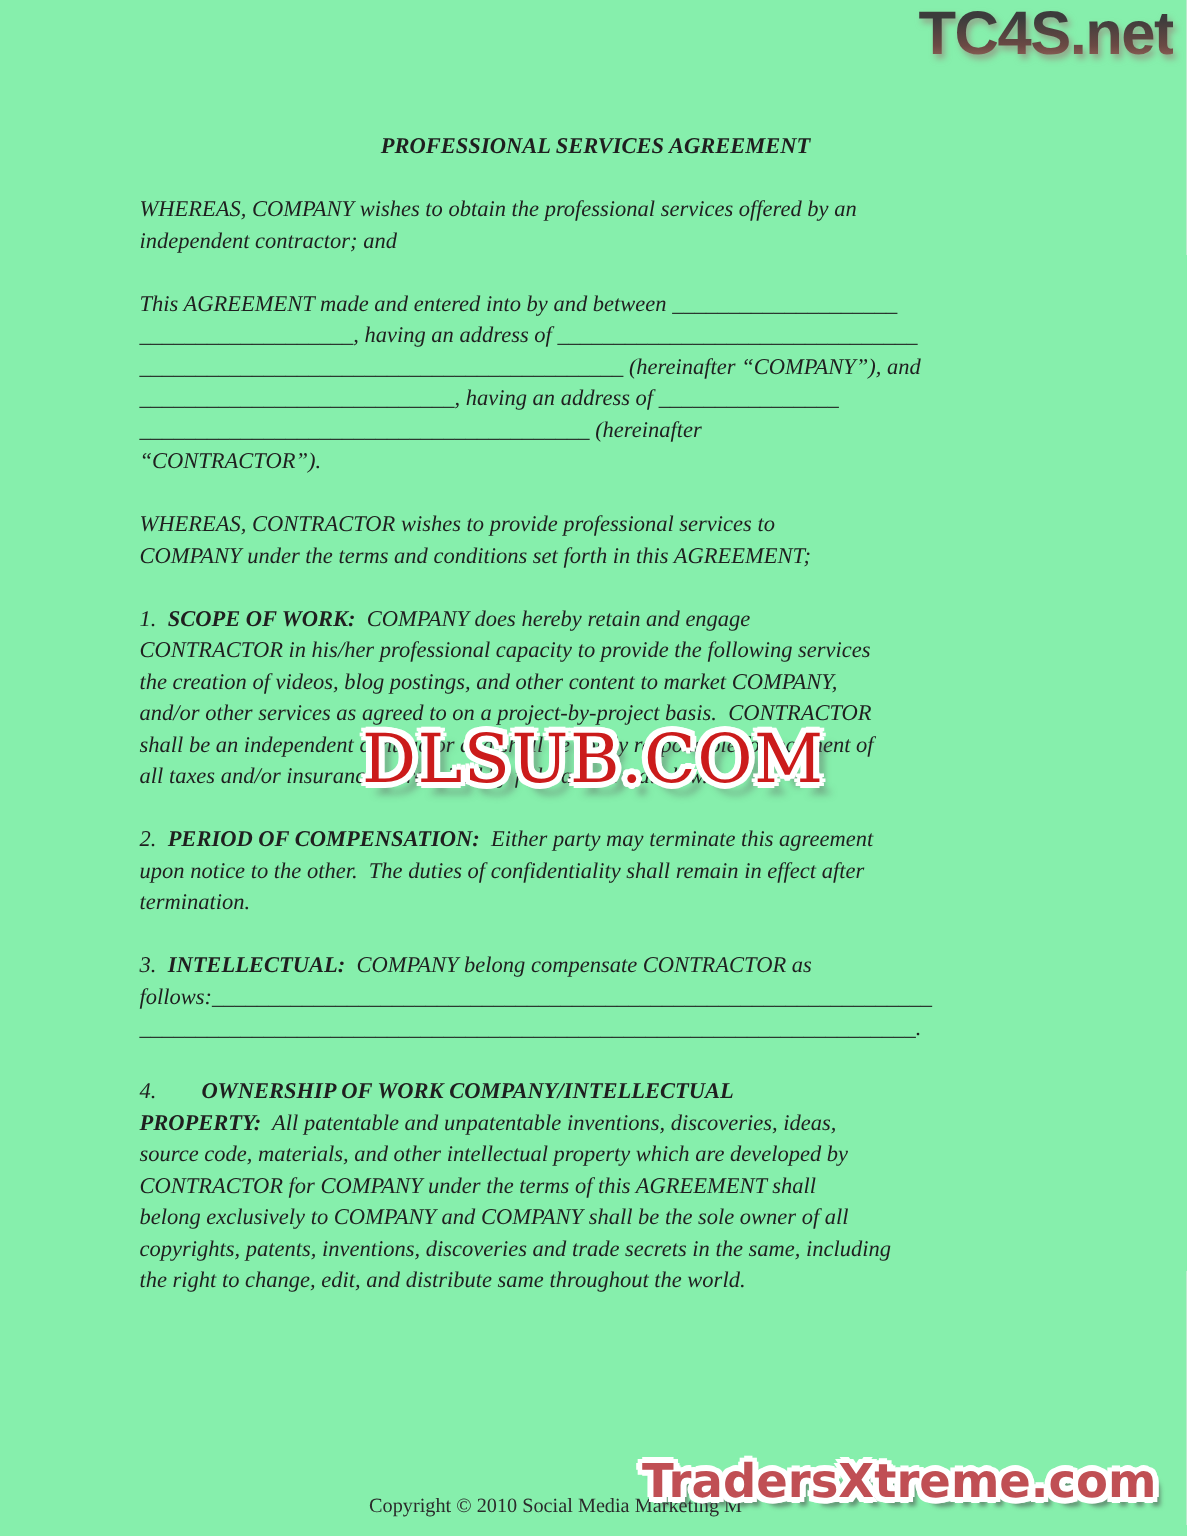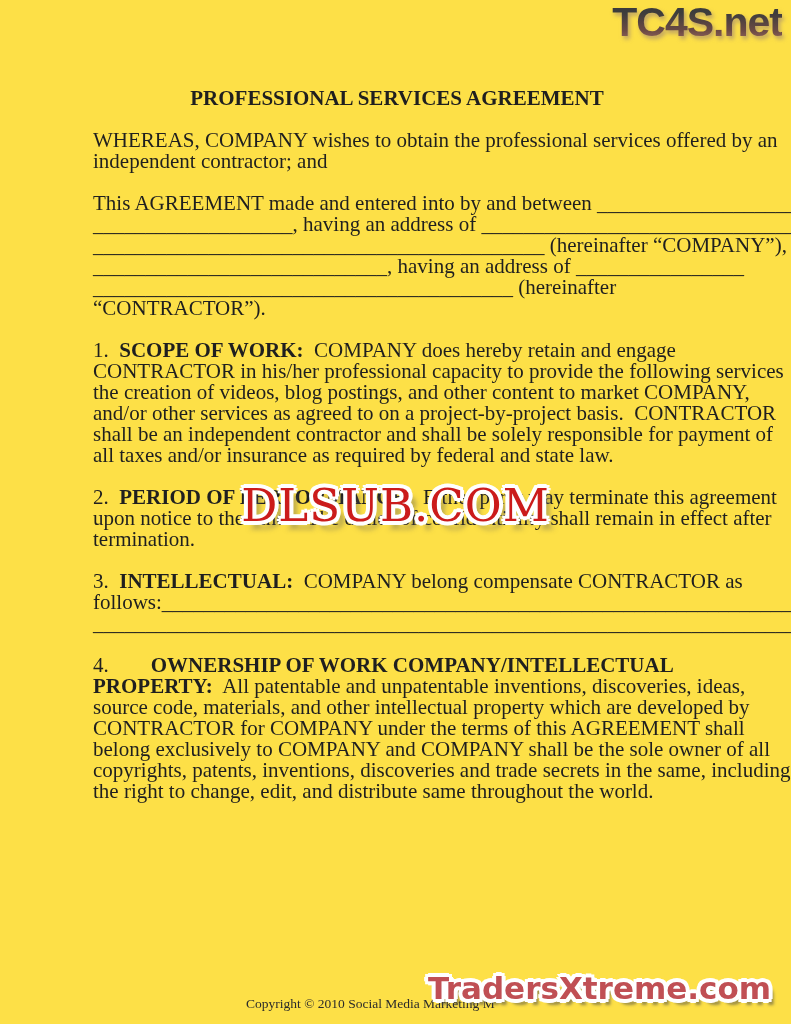--- a/index.html
+++ b/index.html
@@ -1,37 +1,37 @@
 <!DOCTYPE html>
 <html><head>
 <meta charset="utf-8">
 <style>
   html,body { margin:0; padding:0; background:#e8e8e8; }
   .page {
     position:relative;
     width:791px; height:1024px;
     margin:0 auto;
-    background:#fde047;
+    background:#86efac;
     font-family:"Liberation Serif", serif;
     color:#1f1f1f;
     overflow:hidden;
   }
   .logo {
     position:absolute; top:2px; right:9px;
     font-family:"Liberation Sans", sans-serif;
     font-weight:800; font-size:41px; line-height:1;
     letter-spacing:-1px;
     background:linear-gradient(#3c3c3c 25%, #6b4a44 70%, #96675c 95%);
     -webkit-background-clip:text; background-clip:text;
     color:transparent;
     filter:drop-shadow(2px 3px 2px rgba(150,125,118,0.65));
   }
   .content {
     position:absolute; left:93px; top:88px; width:608px;
-    font-size:21px; line-height:21px;
+    font-size:15px; line-height:21px;font-style:italic;
   }
   .doc-title {
     font-weight:bold; text-align:center;
     margin:0 0 21px 0; white-space:pre;
   }
   .para { margin:0 0 21px 0; white-space:pre; }
   .para b { font-weight:bold; }
   .wm-center {
     position:absolute; top:483px; left:50%; transform:translateX(-50%);
     z-index:5;
@@ -76,30 +76,32 @@
     <p class="para">WHEREAS, COMPANY wishes to obtain the professional services offered by an
 independent contractor; and</p>
 
     <p class="para">This AGREEMENT made and entered into by and between ____________________
 ___________________, having an address of ________________________________
 ___________________________________________ (hereinafter “COMPANY”), and
 ____________________________, having an address of ________________
 ________________________________________ (hereinafter
 “CONTRACTOR”).</p>
 
+    <p class="para">WHEREAS, CONTRACTOR wishes to provide professional services to
+COMPANY under the terms and conditions set forth in this AGREEMENT;</p>
 
 
     <p class="para"><span>1.  </span><b>SCOPE OF WORK:</b><span>  COMPANY does hereby retain and engage
 CONTRACTOR in his/her professional capacity to provide the following services
 the creation of videos, blog postings, and other content to market COMPANY,
 and/or other services as agreed to on a project-by-project basis.  CONTRACTOR
 shall be an independent contractor and shall be solely responsible for payment of
 all taxes and/or insurance as required by federal and state law.</span></p>
 
-    <p class="para"><span>2.  </span><b>PERIOD OF PERFORMANCE:</b><span>  Either party may terminate this agreement
+    <p class="para"><span>2.  </span><b>PERIOD OF COMPENSATION:</b><span>  Either party may terminate this agreement
 upon notice to the other.  The duties of confidentiality shall remain in effect after
 termination.</span></p>
 
     <p class="para"><span>3.  </span><b>INTELLECTUAL:</b><span>  COMPANY belong compensate CONTRACTOR as
 follows:________________________________________________________________
 _____________________________________________________________________.</span></p>
 
     <p class="para"><span>4.        </span><b>OWNERSHIP OF WORK COMPANY/INTELLECTUAL
 PROPERTY:</b><span>  All patentable and unpatentable inventions, discoveries, ideas,
 source code, materials, and other intellectual property which are developed by

